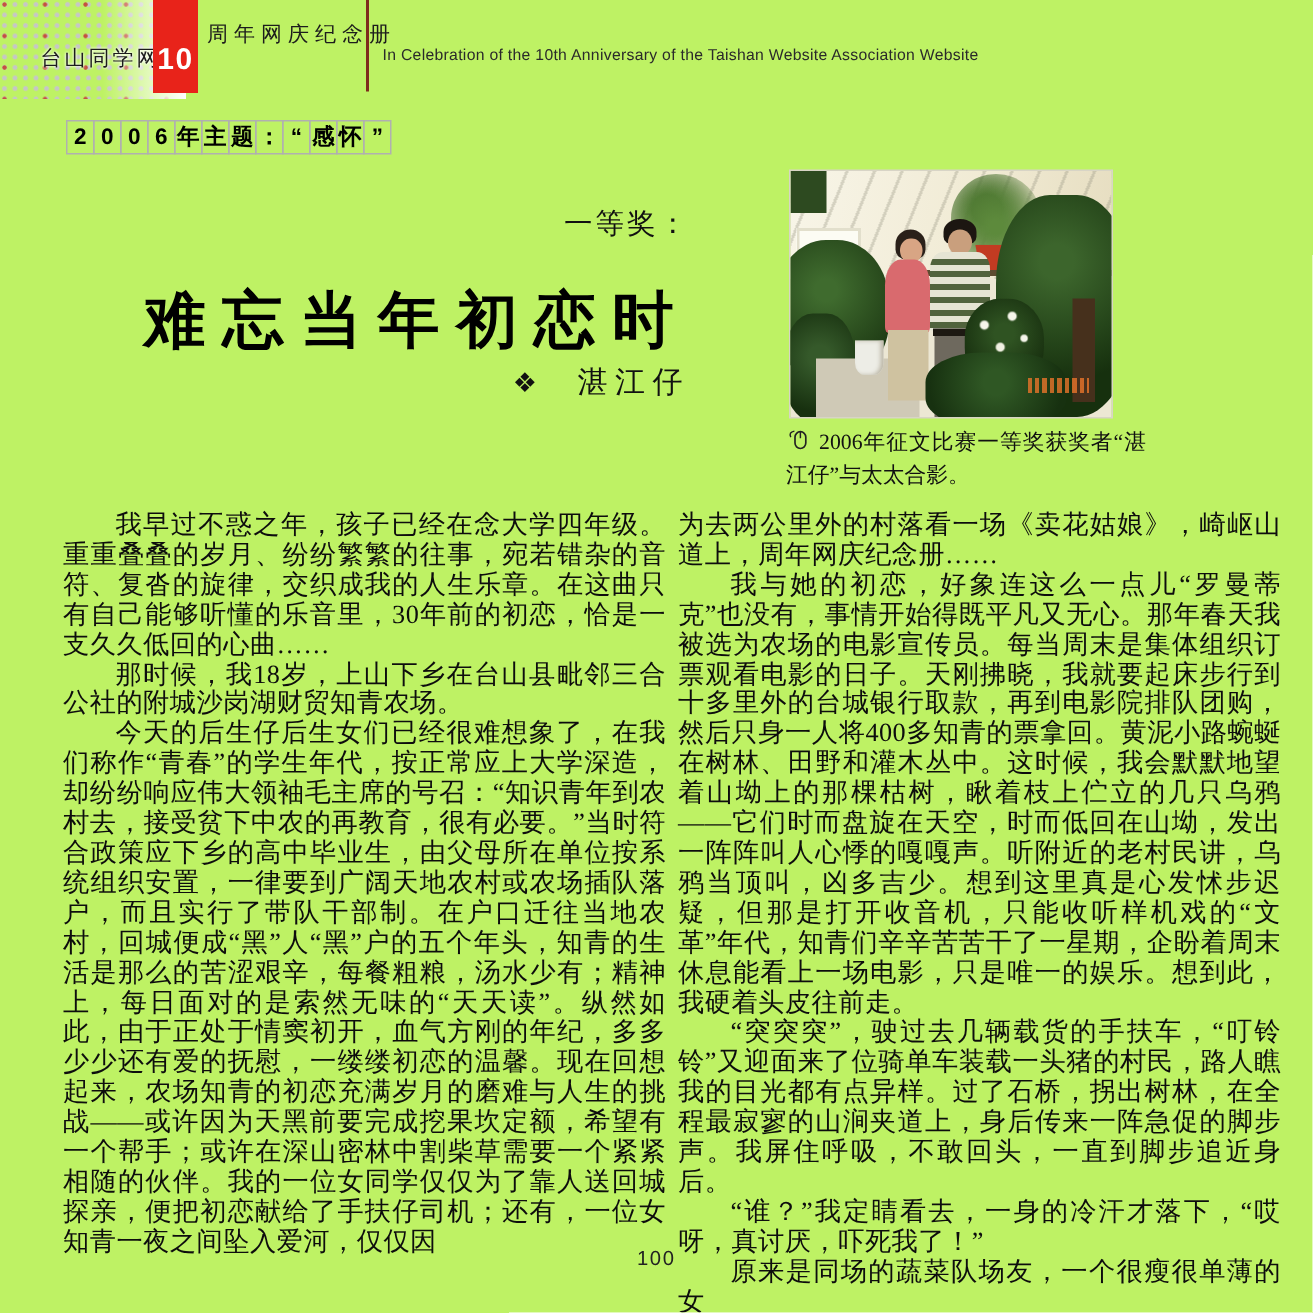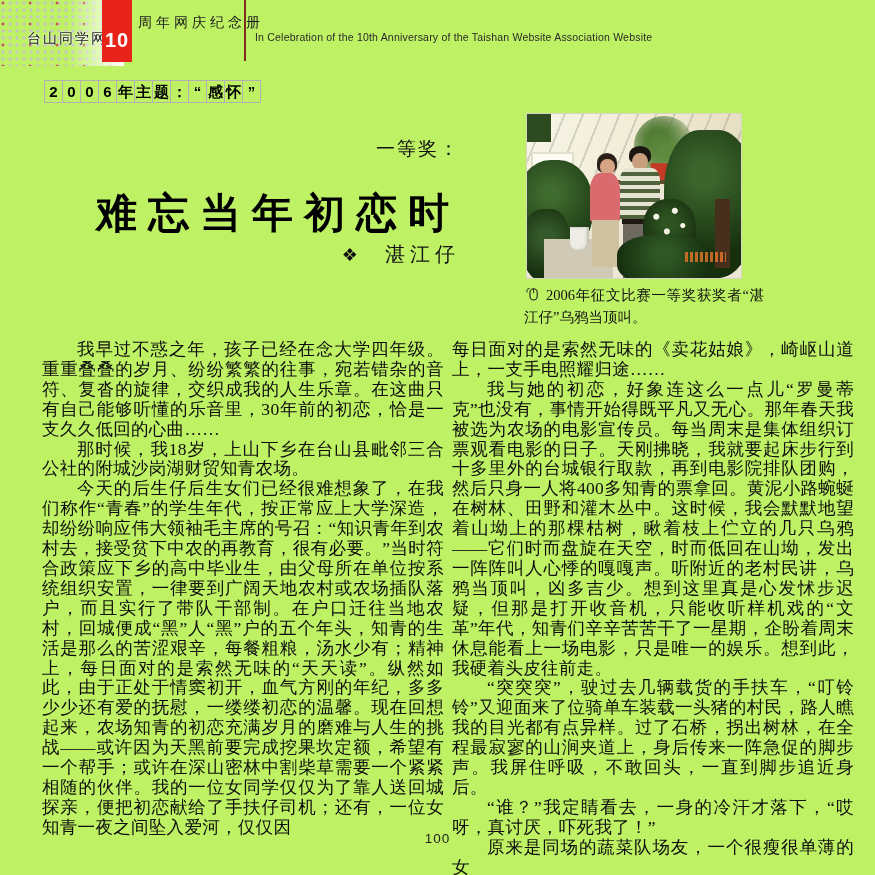--- a/index.html
+++ b/index.html
@@ -191,31 +191,31 @@
     <div class="ph-flowers"></div>
     <div class="ph-foliage-bottom"></div>
     <div class="ph-datestamp"></div>
   </div>
 
   <div class="caption">
     <svg width="16" height="16" viewBox="0 0 20 20" aria-hidden="true">
       <path d="M7 3 Q2 4 4 8" fill="none" stroke="#222" stroke-width="1.2"></path>
       <rect x="7.5" y="3.5" width="9" height="14" rx="4.5" fill="none" stroke="#222" stroke-width="1.4"></rect>
       <line x1="12" y1="3.5" x2="12" y2="9" stroke="#222" stroke-width="1.2"></line>
-    </svg><span>2006年征文比赛一等奖获奖者“湛江仔”乌鸦当顶叫。</span>
+    </svg><span>2006年征文比赛一等奖获奖者“湛江仔”与太太合影。</span>
   </div>
 
   <div class="article">
     <div class="col col0">
         <p class="bp ind">我早过不惑之年，孩子已经在念大学四年级。重重叠叠的岁月、纷纷繁繁的往事，宛若错杂的音符、复沓的旋律，交织成我的人生乐章。在这曲只有自己能够听懂的乐音里，30年前的初恋，恰是一支久久低回的心曲……</p>
         <p class="bp ind">那时候，我18岁，上山下乡在台山县毗邻三合公社的附城沙岗湖财贸知青农场。</p>
         <p class="bp ind">今天的后生仔后生女们已经很难想象了，在我们称作“青春”的学生年代，按正常应上大学深造，却纷纷响应伟大领袖毛主席的号召：“知识青年到农村去，接受贫下中农的再教育，很有必要。”当时符合政策应下乡的高中毕业生，由父母所在单位按系统组织安置，一律要到广阔天地农村或农场插队落户，而且实行了带队干部制。在户口迁往当地农村，回城便成“黑”人“黑”户的五个年头，知青的生活是那么的苦涩艰辛，每餐粗粮，汤水少有；精神上，每日面对的是索然无味的“天天读”。纵然如此，由于正处于情窦初开，血气方刚的年纪，多多少少还有爱的抚慰，一缕缕初恋的温馨。现在回想起来，农场知青的初恋充满岁月的磨难与人生的挑战——或许因为天黑前要完成挖果坎定额，希望有一个帮手；或许在深山密林中割柴草需要一个紧紧相随的伙伴。我的一位女同学仅仅为了靠人送回城探亲，便把初恋献给了手扶仔司机；还有，一位女知青一夜之间坠入爱河，仅仅因</p>
       </div>
     <div class="col col1">
-        <p class="bp">每日面对的是索然无味的《卖花姑娘》，崎岖山道上，一支手电照耀归途……</p>
+        <p class="bp">为去两公里外的村落看一场《卖花姑娘》，崎岖山道上，周年网庆纪念册……</p>
         <p class="bp ind">我与她的初恋，好象连这么一点儿“罗曼蒂克”也没有，事情开始得既平凡又无心。那年春天我被选为农场的电影宣传员。每当周末是集体组织订票观看电影的日子。天刚拂晓，我就要起床步行到十多里外的台城银行取款，再到电影院排队团购，然后只身一人将400多知青的票拿回。黄泥小路蜿蜒在树林、田野和灌木丛中。这时候，我会默默地望着山坳上的那棵枯树，瞅着枝上伫立的几只乌鸦——它们时而盘旋在天空，时而低回在山坳，发出一阵阵叫人心悸的嘎嘎声。听附近的老村民讲，乌鸦当顶叫，凶多吉少。想到这里真是心发怵步迟疑，但那是打开收音机，只能收听样机戏的“文革”年代，知青们辛辛苦苦干了一星期，企盼着周末休息能看上一场电影，只是唯一的娱乐。想到此，我硬着头皮往前走。</p>
         <p class="bp ind">“突突突”，驶过去几辆载货的手扶车，“叮铃铃”又迎面来了位骑单车装载一头猪的村民，路人瞧我的目光都有点异样。过了石桥，拐出树林，在全程最寂寥的山涧夹道上，身后传来一阵急促的脚步声。我屏住呼吸，不敢回头，一直到脚步追近身后。</p>
         <p class="bp ind">“谁？”我定睛看去，一身的冷汗才落下，“哎呀，真讨厌，吓死我了！”</p>
         <p class="bp ind">原来是同场的蔬菜队场友，一个很瘦很单薄的女</p>
       </div>
   </div>
 
   <div class="page-num">100</div>
 
 </div>

